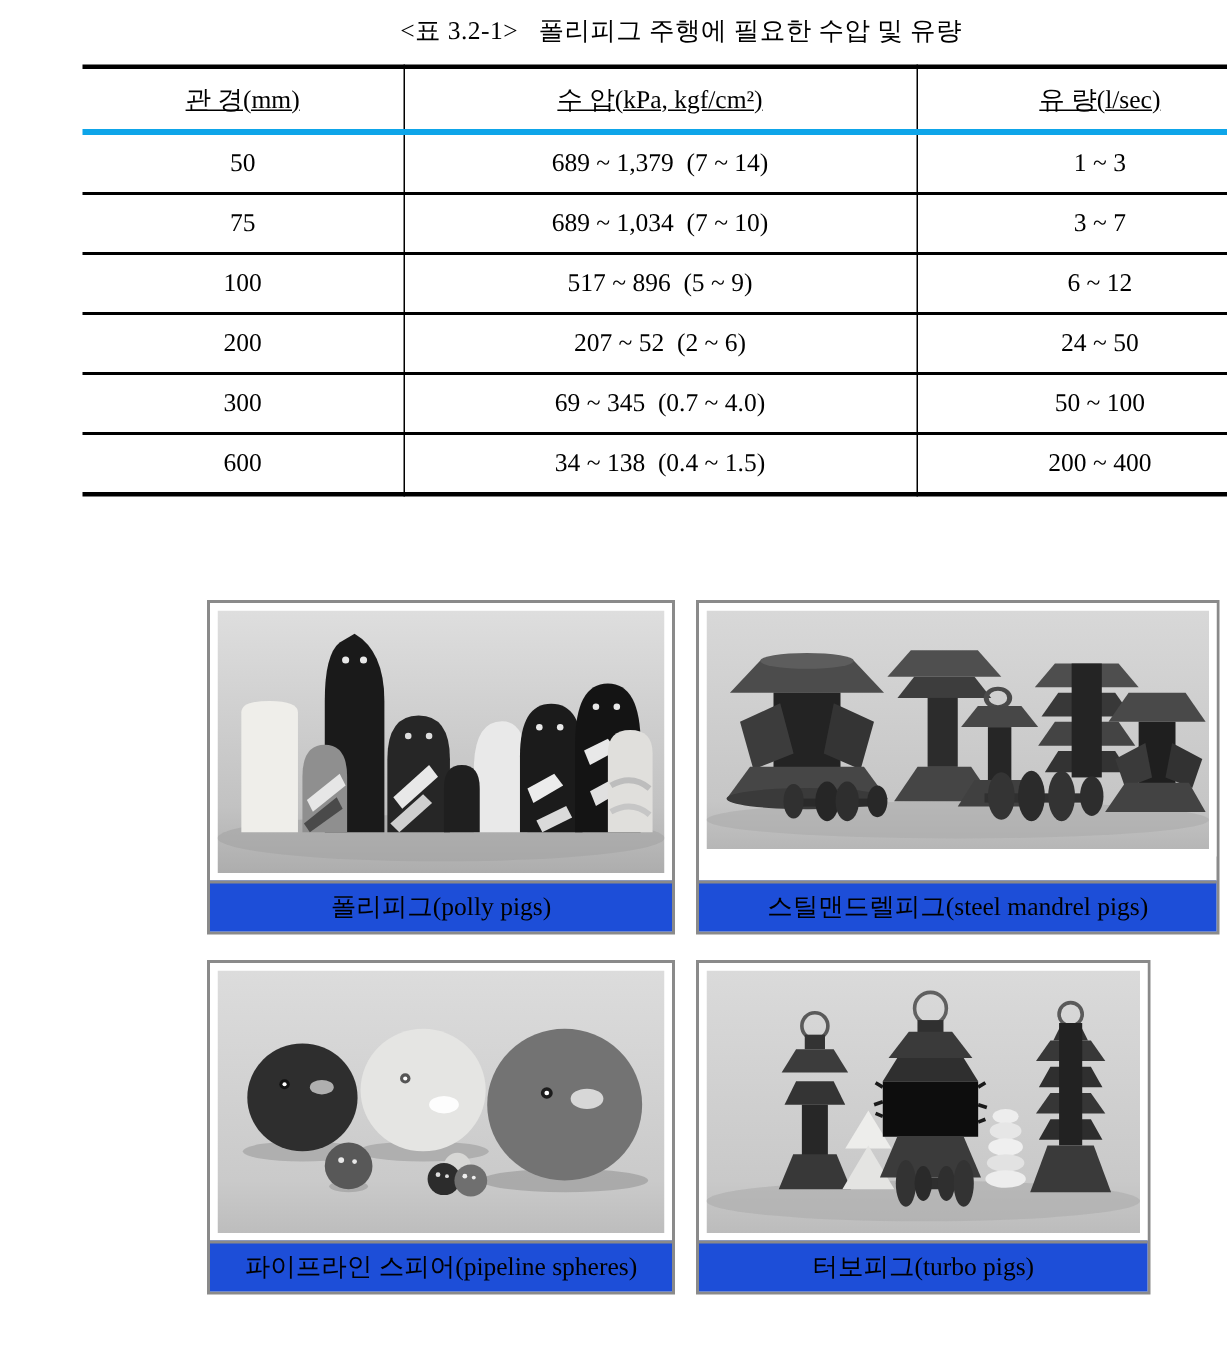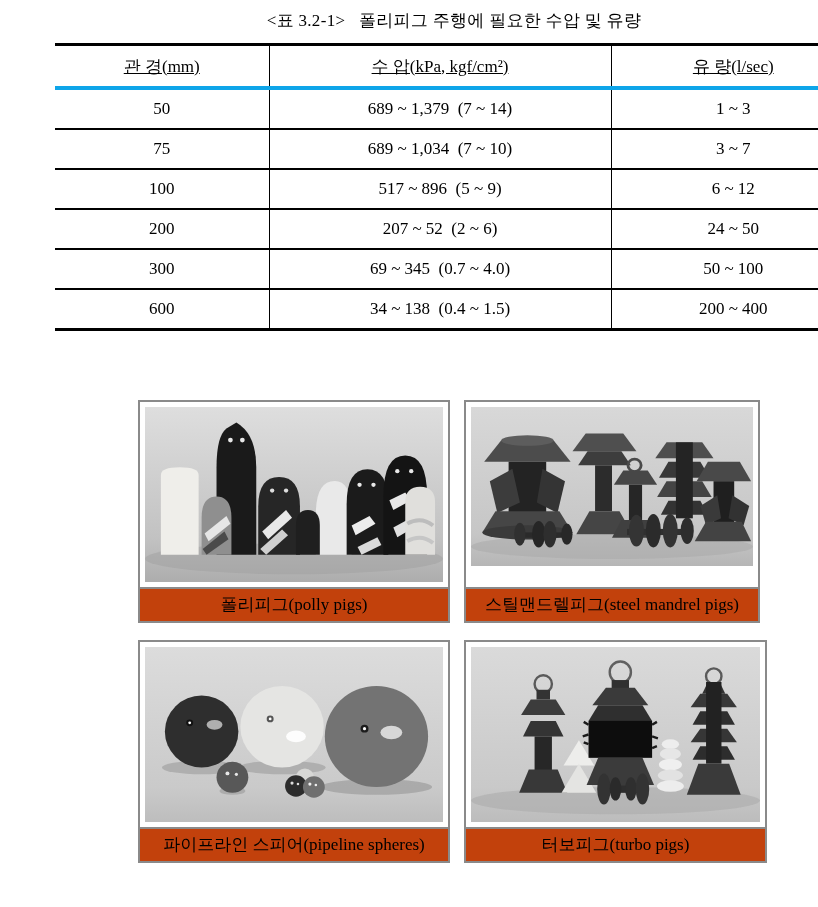--- a/index.html
+++ b/index.html
@@ -31,24 +31,24 @@
   table.data-table th + th, table.data-table td + td { border-left:1px solid #000; }
 
   .photo-box {
     position:absolute; border:2px solid #8a8a8a; background:#fff;
     display:flex; flex-direction:column; box-sizing:border-box; margin:0;
   }
   .photo-wrap { flex:1; padding:5px; background:#fff; min-height:0; }
   .photo-wrap svg { width:100%; height:100%; display:block; }
   .photo-box figcaption {
     height:32px; line-height:32px; border-top:2px solid #8a8a8a;
-    text-align:center; font-size:17px; background:#c2410c; white-space:pre;
+    text-align:center; font-size:17px; background:#1d4ed8; white-space:pre;
   }
   .box-tl { left:93px;  top:400px; width:312px; height:223px; }
-  .box-tr { left:419px; top:400px; width:296px; height:223px;gap:16px; }
+  .box-tr { left:419px; top:400px; width:349px; height:223px;gap:16px; }
   .box-bl { left:93px;  top:640px; width:312px; height:223px; }
   .box-br { left:419px; top:640px; width:303px; height:223px; }
 
   .figure-caption {
     position:absolute; top:874px; left:0; width:100%;
     text-align:center; font-size:17px; white-space:pre;
   }
 </style>
 </head>
 <body>

